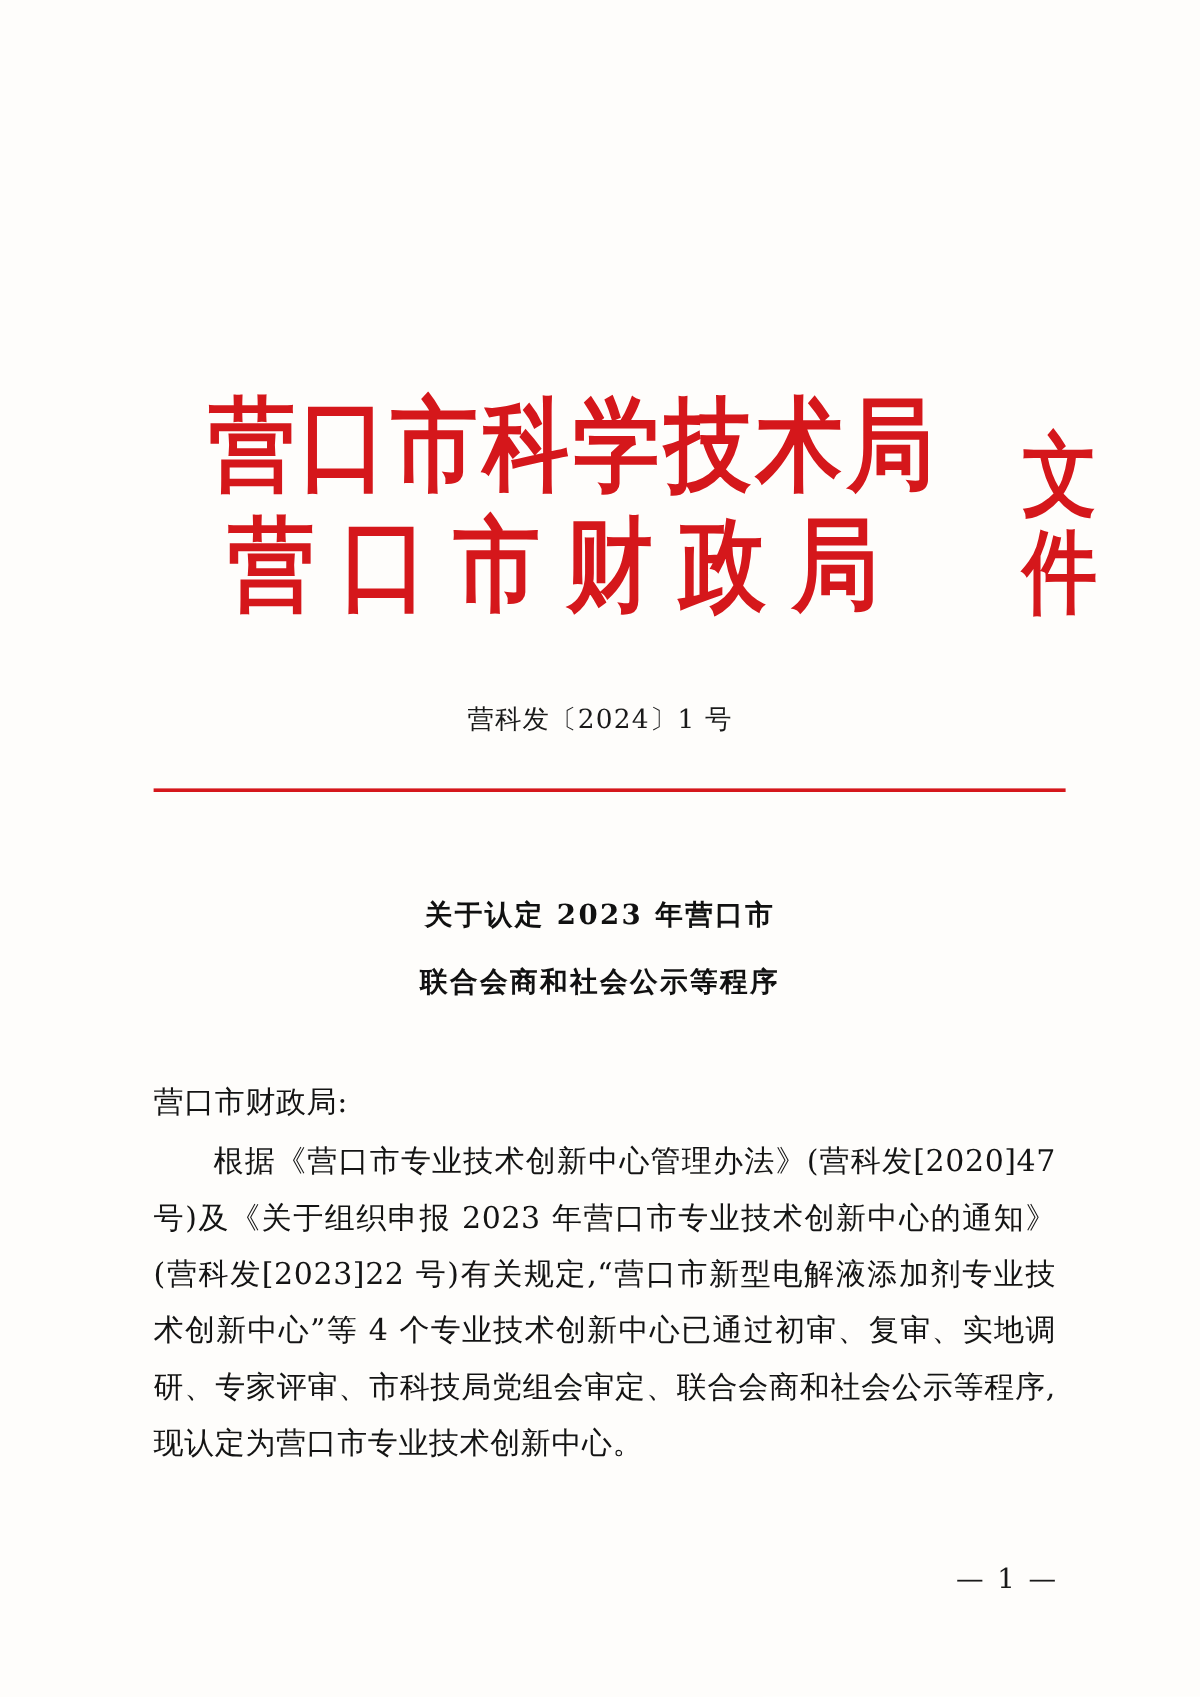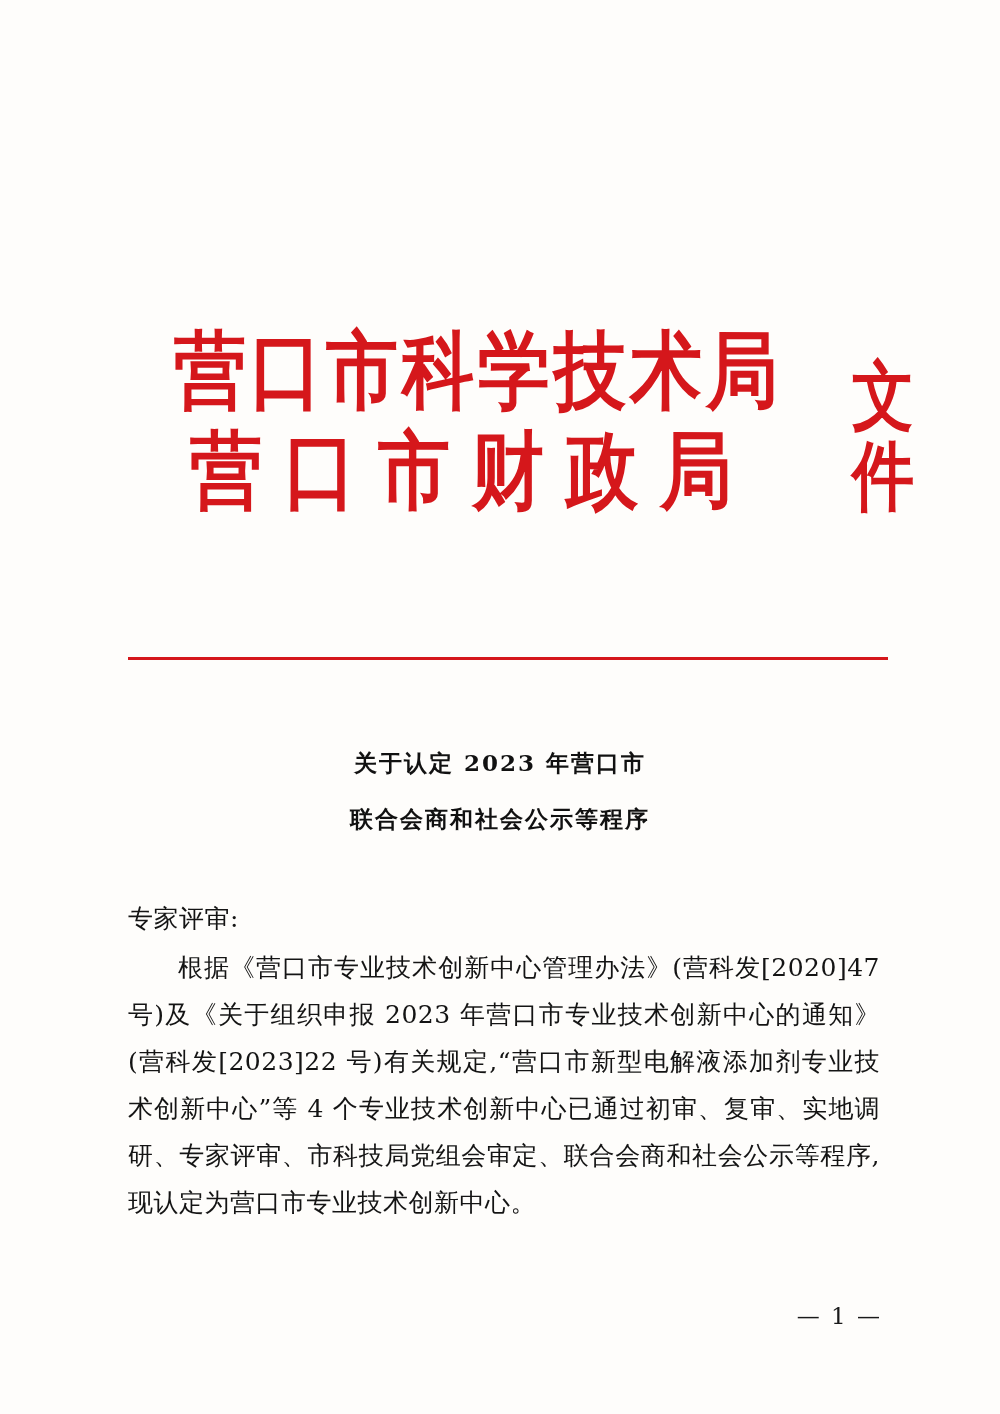--- a/index.html
+++ b/index.html
@@ -139,28 +139,29 @@
 <body>
 
 <div id="page">
 
   <div class="letterhead">
     <span class="lh-row lh-line1">营口市科学技术局</span>
     <span class="lh-row lh-line2">营口市财政局</span>
     <span class="lh-wenjian">文件</span>
   </div>
 
+  <div class="doc-number">营科发〔2024〕1 号</div>
 
   <div class="red-rule"></div>
 
   <div class="doc-title">
     <span class="tline">关于认定 2023 年营口市</span>
     <span class="tline">联合会商和社会公示等程序</span>
   </div>
 
   <div class="body-block">
-    <p class="salutation">专家评审:</p>
+    <p class="salutation">营口市财政局:</p>
     <p class="para">根据《营口市专业技术创新中心管理办法》(营科发[2020]47 号)及《关于组织申报 2023 年营口市专业技术创新中心的通知》(营科发[2023]22 号)有关规定,“营口市新型电解液添加剂专业技术创新中心”等 4 个专业技术创新中心已通过初审、复审、实地调研、专家评审、市科技局党组会审定、联合会商和社会公示等程序,现认定为营口市专业技术创新中心。</p>
   </div>
 
   <div class="page-number">— 1 —</div>
 
 </div>
 
 </body></html>

